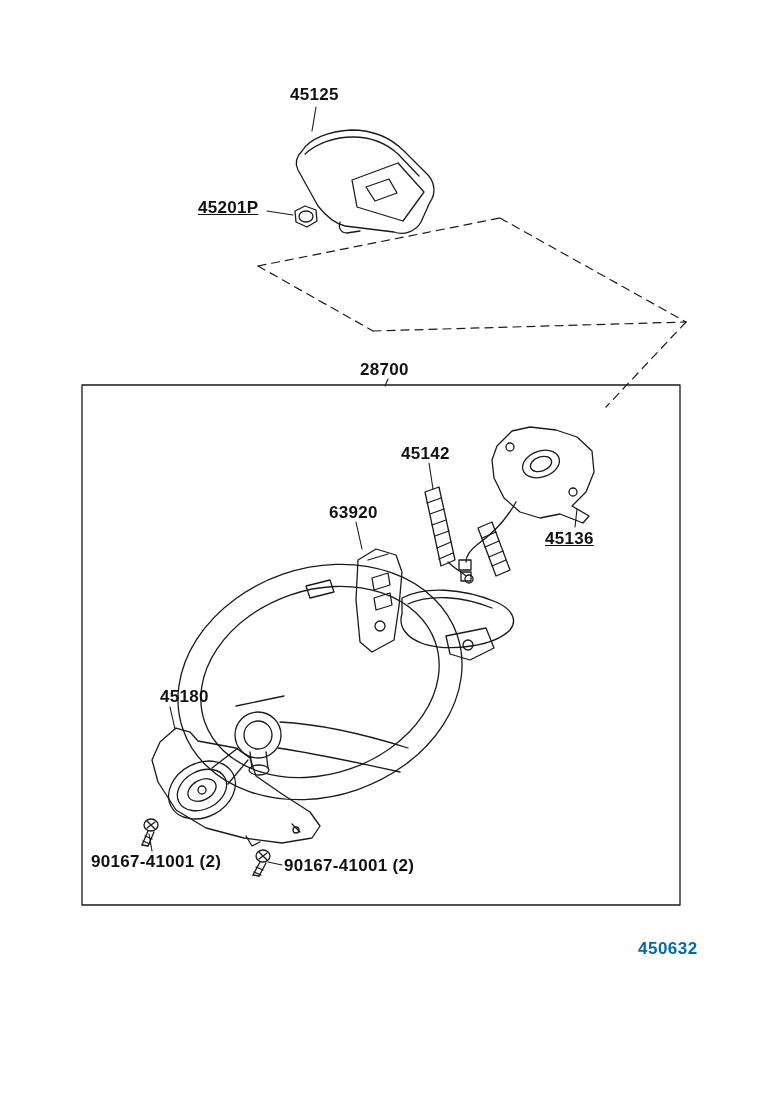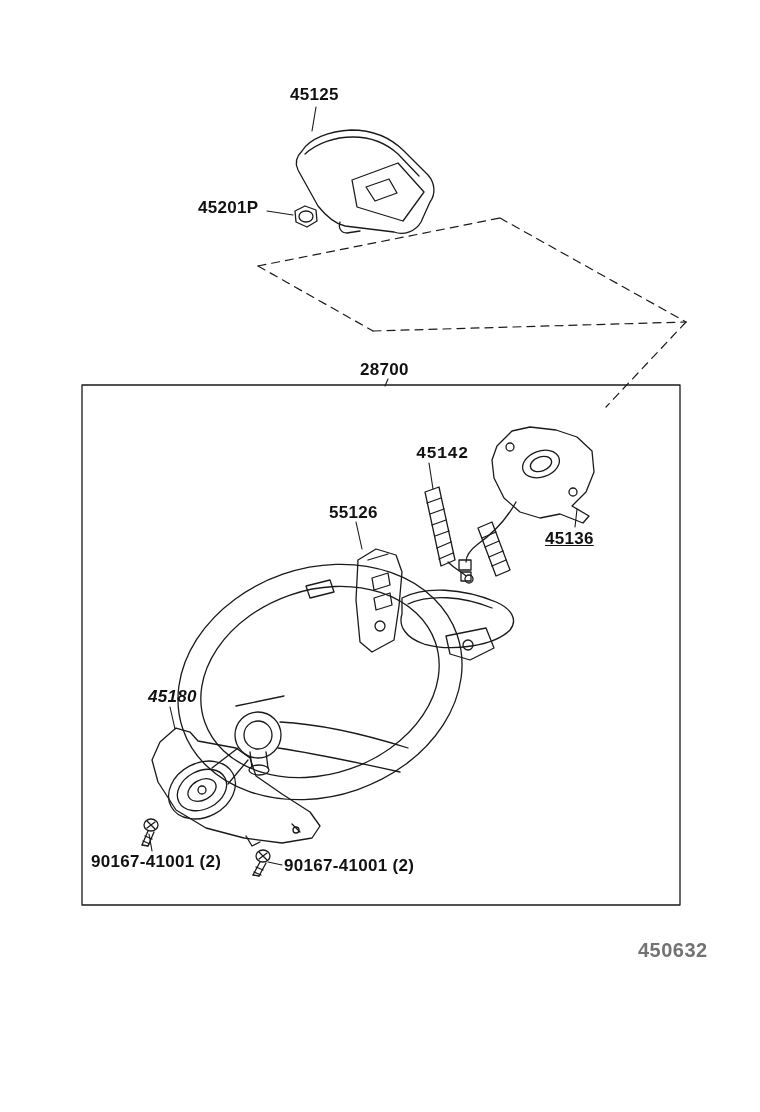--- a/index.html
+++ b/index.html
@@ -23,23 +23,23 @@
     position: absolute;
     font-size: 17px;
     font-weight: 700;
     color: #111111;
     letter-spacing: 0.3px;
     white-space: nowrap;
     line-height: 1;
   }
   .figure-number {
     position: absolute;
-    font-size: 20px;
+    font-size: 17px;
     font-weight: 700;
-    color: #737373;
+    color: #0369a1;
     letter-spacing: 0.5px;
     white-space: nowrap;
     line-height: 1;
   }
 </style>
 </head>
 <body>
 
 <div class="page">
 
@@ -169,31 +169,31 @@
         <path d="M575,527 L577,509"></path>
         <path d="M170,707 L175,729"></path>
         <path d="M152,851 L149,834"></path>
         <path d="M282,865 L268,862"></path>
       </g>
     </g>
   </svg>
 
   <div class="part-label" style="left:290px; top:86px;">45125</div>
 
-  <div class="part-label" style="left:198px; top:199px;">45201P</div>
+  <div class="part-label" style="left:198px; top:199px;text-decoration:underline;">45201P</div>
 
   <div class="part-label" style="left:360px; top:361px;">28700</div>
 
-  <div class="part-label" style="left:416px; top:445px;font-family:Liberation Mono, monospace;">45142</div>
+  <div class="part-label" style="left:401px; top:445px;">45142</div>
 
-  <div class="part-label" style="left:329px; top:504px;">55126</div>
+  <div class="part-label" style="left:329px; top:504px;">63920</div>
 
   <div class="part-label" style="left:545px; top:530px;text-decoration:underline;">45136</div>
 
-  <div class="part-label" style="left:148px; top:688px;font-style:italic;">45180</div>
+  <div class="part-label" style="left:160px; top:688px;">45180</div>
 
   <div class="part-label" style="left:91px; top:853px;">90167-41001 (2)</div>
 
   <div class="part-label" style="left:284px; top:857px;">90167-41001 (2)</div>
 
   <div class="figure-number" style="left:638px; top:940px;">450632</div>
 
 </div>
 
 </body></html>

